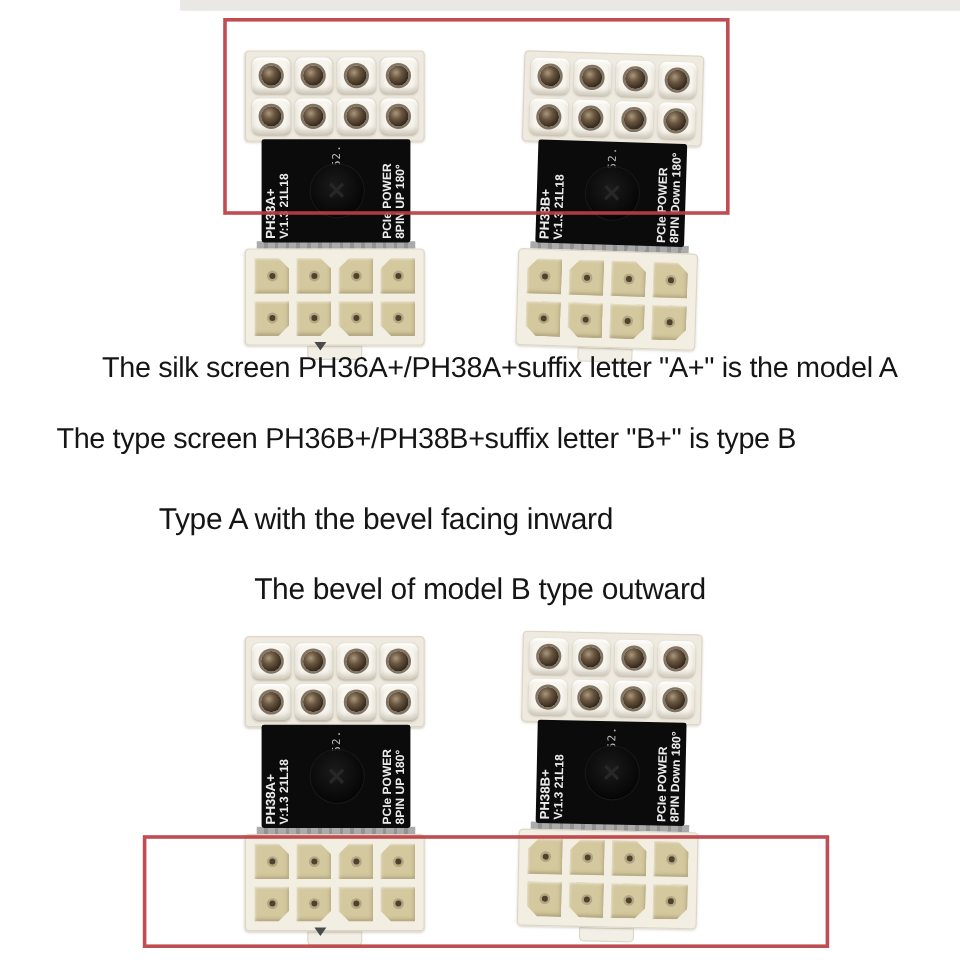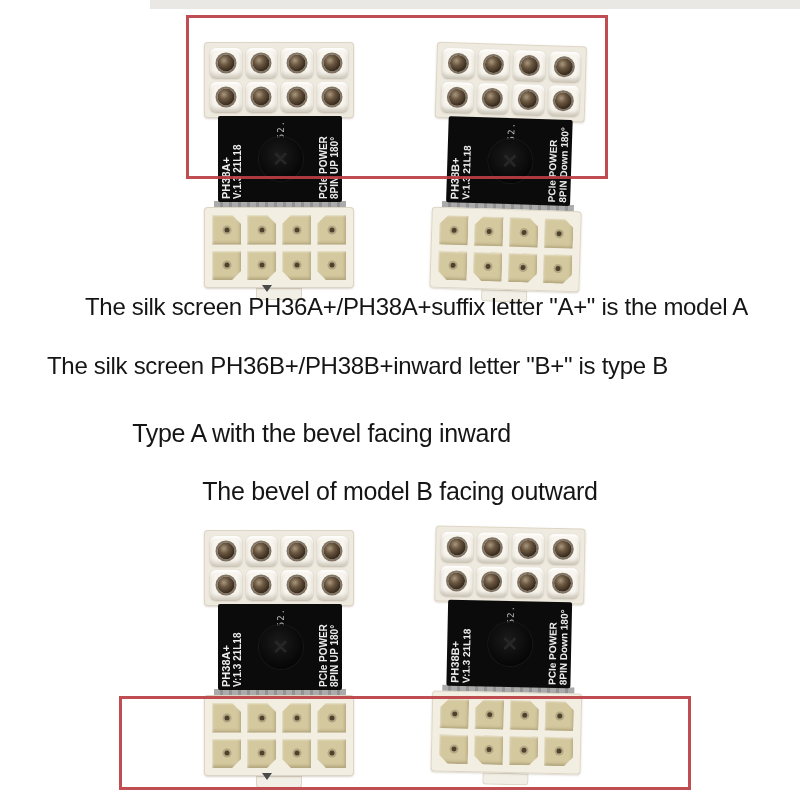--- a/index.html
+++ b/index.html
@@ -97,23 +97,23 @@
 <body>
 
 <div id="canvas">
 
   <div class="photo-strip"></div>
 
   <div class="ann-box top"></div>
   <div class="ann-box bottom"></div>
 
   <div class="caption c1">The silk screen PH36A+/PH38A+suffix letter "A+" is the model A</div>
-  <div class="caption c2">The silk screen PH36B+/PH38B+inward letter "B+" is type B</div>
+  <div class="caption c2">The type screen PH36B+/PH38B+suffix letter "B+" is type B</div>
   <div class="caption c3">Type A with the bevel facing inward</div>
-  <div class="caption c4">The bevel of model B facing outward</div>
+  <div class="caption c4">The bevel of model B type outward</div>
 
 <div class="adapter pos-top-left type-A">
       <div class="female">
         <div class="socket">
           <div class="terminal"></div>
         </div>
         <div class="socket">
           <div class="terminal"></div>
         </div>
         <div class="socket">

